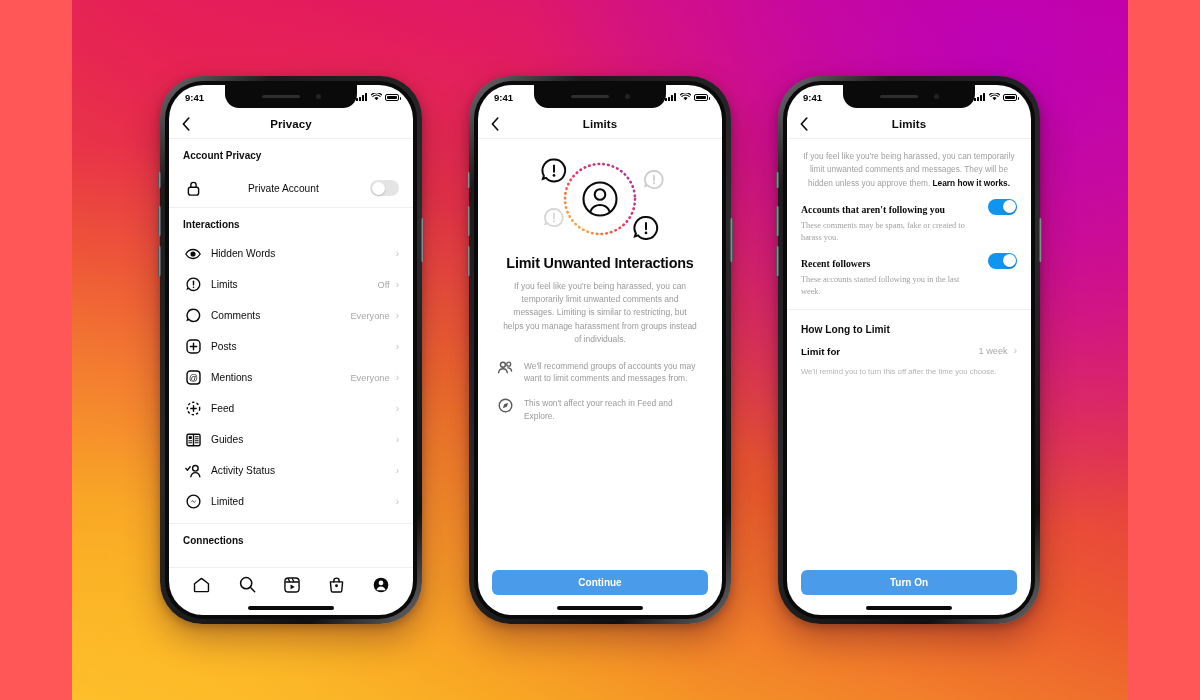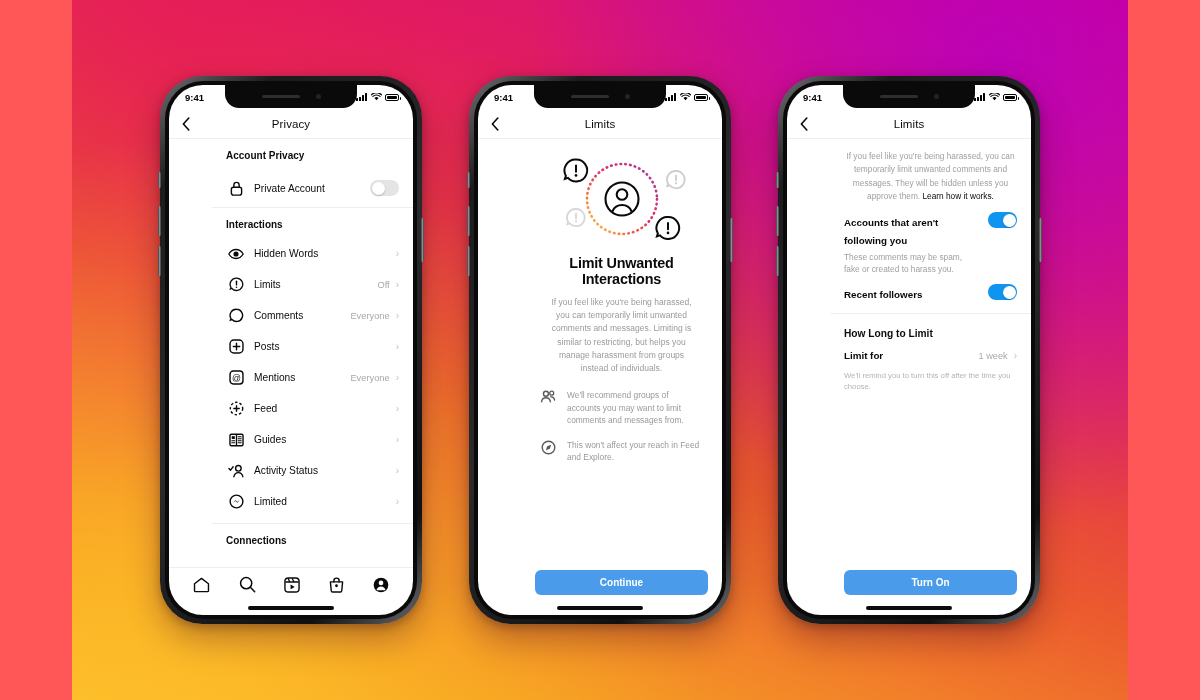--- a/index.html
+++ b/index.html
@@ -105,42 +105,42 @@
   .navbar {
     height: 30px; flex: 0 0 30px;
     display: flex; align-items: center;
     border-bottom: 1px solid #efefef;
     padding: 0 13px;
     position: relative;
   }
   .nav-back { width: 16px; display: flex; align-items: center; cursor: pointer; }
   .nav-title {
     position: absolute; left: 0; right: 0; text-align: center;
-    font-size: 11.5px; font-weight: normal; color: #0a0a0a; letter-spacing: .1px;
+    font-size: 11.5px; font-weight: bold; color: #0a0a0a; letter-spacing: .1px;
     pointer-events: none;
   }
 
-  .body-scroll { flex: 1; overflow: hidden; display: flex; flex-direction: column; padding-left: 43px; }
+  .body-scroll { flex: 1; overflow: hidden; display: flex; flex-direction: column; }
 
   
   .sect-head {
     font-size: 10px; font-weight: bold; color: #0d0d0d;
     padding: 11px 14px 8px;
   }
   .sect-sep { height: 1px; background: #efefef; margin-left: 0; }
   .row {
     display: flex; align-items: center;
     padding: 0 14px; height: 31px;
     cursor: pointer;
   }
   .row-icon { width: 20px; flex: 0 0 20px; display: flex; align-items: center; justify-content: center; }
   .row-label { flex: 1; font-size: 10.2px; color: #0a0a0a; padding-left: 8px; }
   .row-value { font-size: 9.3px; color: #a8a8a8; padding-right: 6px; }
   .chev { color: #c4c4c4; font-size: 10px; line-height: 1; }
-  .lock-row { height: 38px; }
+  .lock-row { height: 38px; gap: 37px; }
 
   
   .toggle { width: 29px; height: 16px; border-radius: 9px; position: relative; flex: 0 0 29px; cursor: pointer; }
   .toggle.off { background: #e4e4e4; }
   .toggle.on  { background: #0f95f0; }
   .toggle .knob {
     position: absolute; top: 1.5px; width: 13px; height: 13px;
     border-radius: 50%; background: #fff; box-shadow: 0 1px 2px rgba(0,0,0,0.22);
   }
   .toggle.off .knob { left: 1.5px; }
@@ -183,28 +183,28 @@
     font-size: 10px; font-weight: bold;
     font-family: "Liberation Sans", sans-serif;
     cursor: pointer;
   }
 
   
   .intro {
     text-align: center; font-size: 8.3px; line-height: 1.6;
     color: #a0a0a0; padding: 11px 16px 0;
   }
-  .intro a { color: #0a0a0a; font-weight: normal; text-decoration: none; }
+  .intro a { color: #0a0a0a; font-weight: bold; text-decoration: none; }
   .h-sect { font-size: 10.2px; font-weight: bold; color: #0d0d0d; padding: 14px 14px 0; }
-  .sw-row { display: flex; align-items: flex-start; padding: 9px 14px 0; gap: 8px; }
+  .sw-row { display: flex; align-items: flex-start; padding: 9px 14px 0; gap: 8px; font-family: Liberation Serif, serif; }
   .sw-text { flex: 1; }
   .sw-title { font-size: 9.8px; font-weight: bold; color: #0a0a0a; }
   .sw-sub { font-size: 8.3px; line-height: 1.45; color: #a0a0a0; padding-top: 3px; }
   .divider { height: 1px; background: #efefef; margin: 11px 0 0; }
-  .lf-row { display: flex; align-items: flex-end; padding: 11px 14px 0; cursor: pointer; }
+  .lf-row { display: flex; align-items: flex-start; padding: 11px 14px 0; cursor: pointer; }
   .lf-label { flex: 1; font-size: 9.8px; font-weight: bold; color: #0a0a0a; }
   .lf-val { font-size: 9.2px; color: #a8a8a8; padding-right: 6px; }
   .lf-note { font-size: 7.7px; line-height: 1.45; color: #b4b4b4; padding: 9px 14px 0; }
   .spacer { flex: 1; }
 </style>
 </head>
 <body>
 
 <div class="bg-stage">
   <div class="bg-panel"></div>
@@ -602,20 +602,21 @@
               <span class="sw-sub" style="display:block">These comments may be spam, fake or created to harass you.</span>
             </span>
             <span class="toggle on">
                 <span class="knob"></span>
               </span>
           </div>
 
           <div class="sw-row">
             <span class="sw-text">
               <span class="sw-title">Recent followers</span>
+              <span class="sw-sub" style="display:block">These accounts started following you in the last week.</span>
             </span>
             <span class="toggle on">
                 <span class="knob"></span>
               </span>
           </div>
 
           <div class="divider"></div>
 
           <div class="h-sect">How Long to Limit</div>
 

